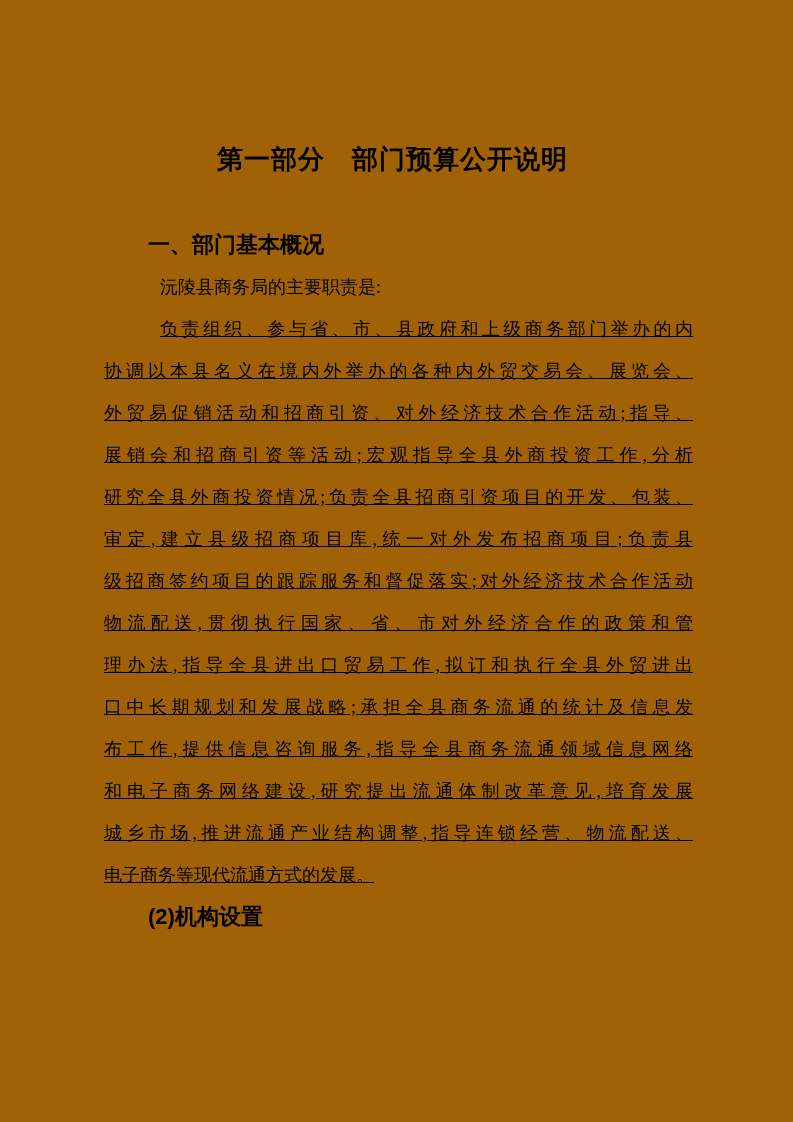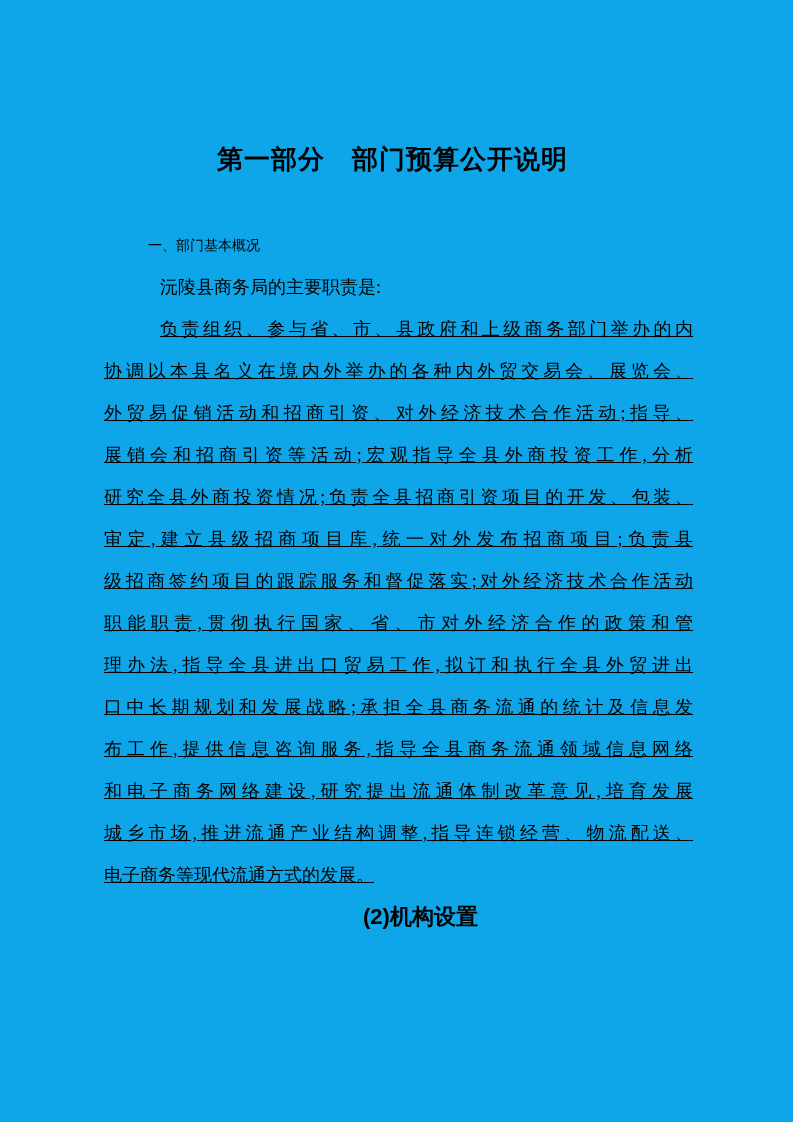--- a/index.html
+++ b/index.html
@@ -1,40 +1,40 @@
 <!DOCTYPE html>
 <html><head>
 <meta charset="utf-8">
 <style>
   html, body { margin: 0; padding: 0; background: #ffffff; }
   .page {
     position: relative;
     width: 793px;
     height: 1122px;
     margin: 0 auto;
-    background: #0ea5e9;
+    background: #a16207;
     box-sizing: border-box;
     padding: 140px 100px 0 92px;
     color: #000000;
     font-family: "Liberation Serif", serif;
     overflow: hidden;
   }
   .doc-title {
     font-family: "Liberation Sans", sans-serif;
     font-weight: bold;
     font-size: 26px;
     line-height: 38px;
     text-align: center;
     letter-spacing: 1px;
     white-space: nowrap;
   }
   .sec-heading {
     font-family: "Liberation Sans", sans-serif;
-    font-weight: normal;
-    font-size: 14px;
+    font-weight: bold;
+    font-size: 22px;
     line-height: 30px;
     margin-top: 52px;
     padding-left: 56px;
   }
   .sub-heading {
     font-family: "Liberation Sans", sans-serif;
     font-weight: bold;
     font-size: 22px;
     line-height: 30px;
     margin-top: 12px;
@@ -58,21 +58,20 @@
   .para-line.first {
     padding-left: 56px;
   }
   .para-line.last {
     text-align: center;
     text-align-last: left;
   }
   .sub-heading.second {
     margin-top: 0;
     line-height: 42px;
-    text-align: center;
   }
 </style>
 </head>
 <body>
 
 <div class="page">
 
   <div class="doc-title">第一部分　部门预算公开说明</div>
 
   <div class="sec-heading">一、部门基本概况</div>
@@ -80,21 +79,21 @@
 
   <div class="body-block">
     <div class="intro-line">沅陵县商务局的主要职责是:</div>
     <div class="para-line first">负责组织、参与省、市、县政府和上级商务部门举办的内</div>
     <div class="para-line">协调以本县名义在境内外举办的各种内外贸交易会、展览会、</div>
     <div class="para-line">外贸易促销活动和招商引资、对外经济技术合作活动;指导、</div>
     <div class="para-line">展销会和招商引资等活动;宏观指导全县外商投资工作,分析</div>
     <div class="para-line">研究全县外商投资情况;负责全县招商引资项目的开发、包装、</div>
     <div class="para-line">审定,建立县级招商项目库,统一对外发布招商项目;负责县</div>
     <div class="para-line">级招商签约项目的跟踪服务和督促落实;对外经济技术合作活动</div>
-    <div class="para-line">职能职责,贯彻执行国家、省、市对外经济合作的政策和管</div>
+    <div class="para-line">物流配送,贯彻执行国家、省、市对外经济合作的政策和管</div>
     <div class="para-line">理办法,指导全县进出口贸易工作,拟订和执行全县外贸进出</div>
     <div class="para-line">口中长期规划和发展战略;承担全县商务流通的统计及信息发</div>
     <div class="para-line">布工作,提供信息咨询服务,指导全县商务流通领域信息网络</div>
     <div class="para-line">和电子商务网络建设,研究提出流通体制改革意见,培育发展</div>
     <div class="para-line">城乡市场,推进流通产业结构调整,指导连锁经营、物流配送、</div>
     <div class="para-line last">电子商务等现代流通方式的发展。</div>
   </div>
 
   <div class="sub-heading second">(2)机构设置</div>
 

